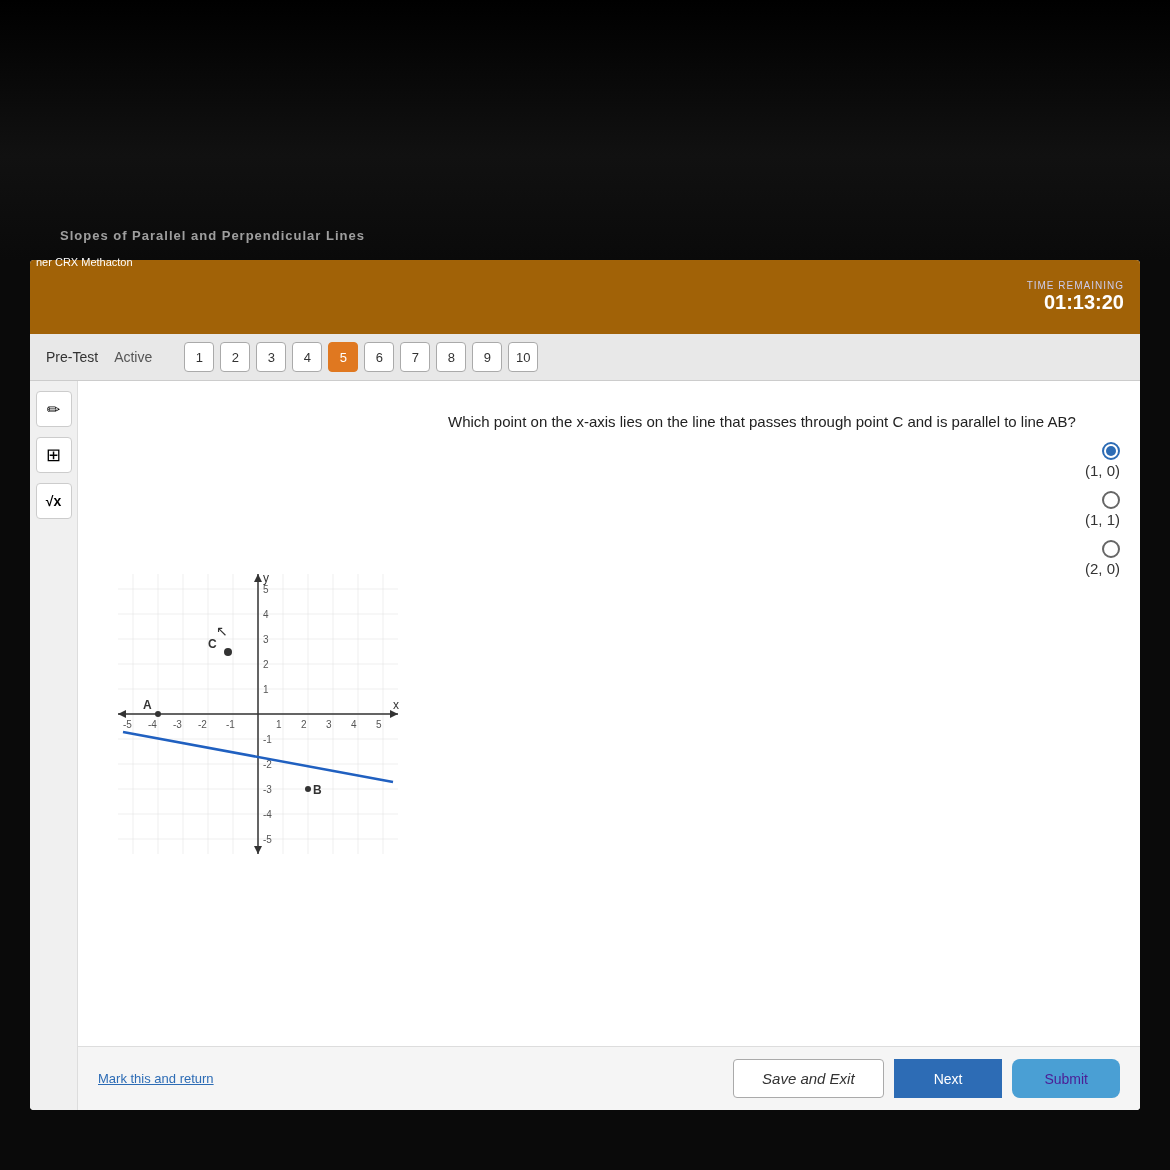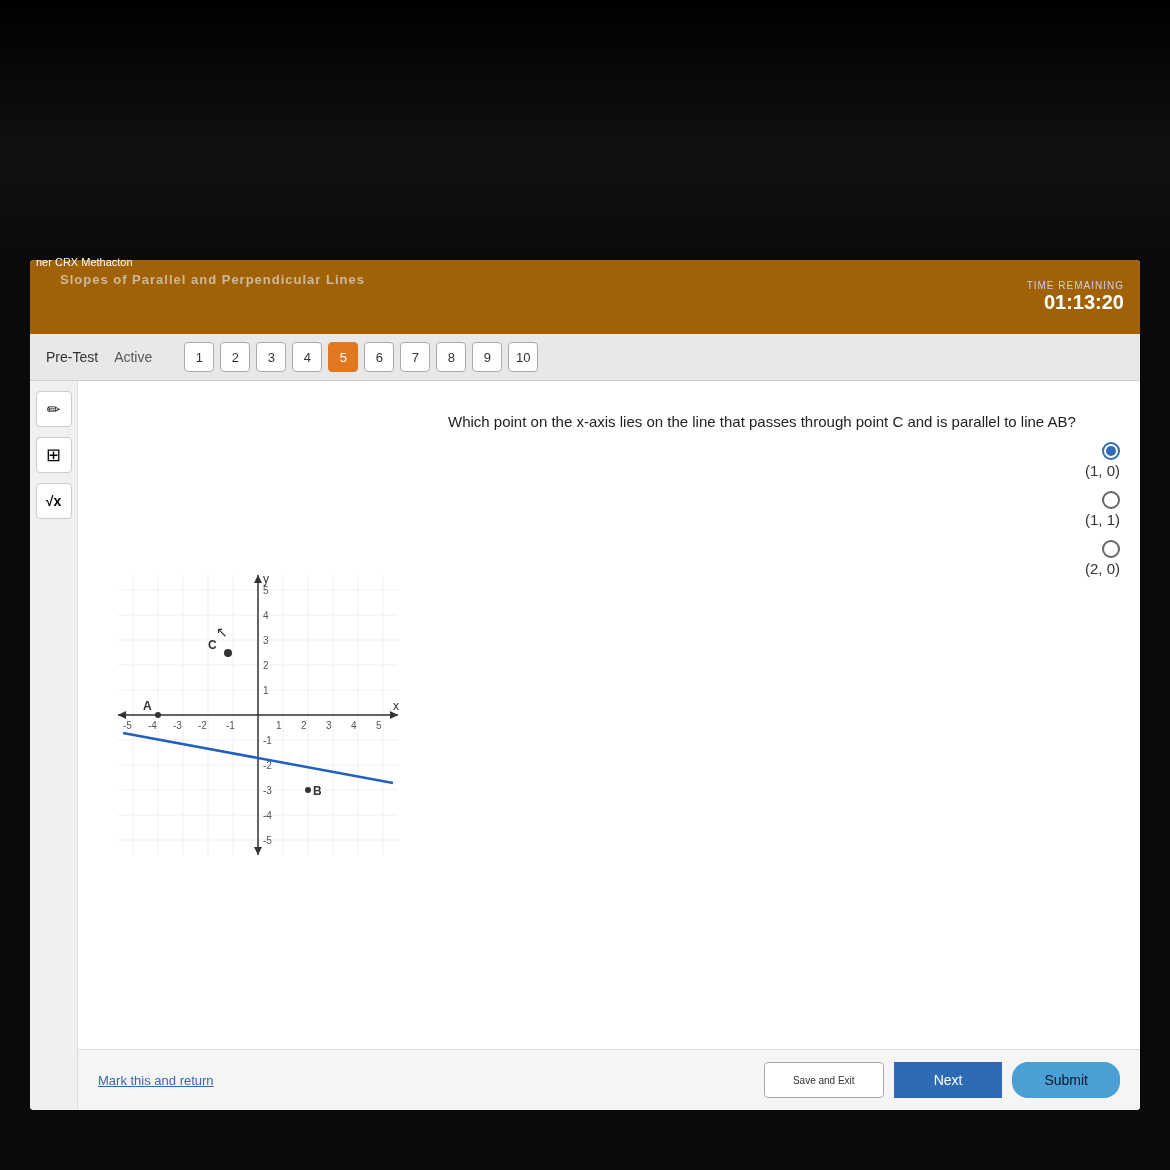--- a/index.html
+++ b/index.html
@@ -245,42 +245,43 @@
     .bottom-buttons {
       display: flex;
       gap: 10px;
     }
 
     .btn-save-exit {
       padding: 10px 28px;
       background: #fff;
       border: 1px solid #aaa;
       border-radius: 4px;
-      font-size: 10px;
+      font-size: 15px;
       color: #333;
       cursor: pointer;
+      font-style: italic;
     }
 
     .btn-next {
       padding: 10px 40px;
       background: #2d6cb5;
       border: none;
       border-radius: 0;
       font-size: 14px;
       color: #fff;
       cursor: pointer;
     }
 
     .btn-submit {
       padding: 10px 32px;
       background: #4a9fd4;
       border: none;
-      border-radius: 16px;
+      border-radius: 8px;
       font-size: 14px;
-      color: #0f172a;
+      color: #4c1d95;
       cursor: pointer;
     }
 
     
     .dark-top {
       position: absolute;
       top: 0; left: 0; right: 0;
       height: 260px;
       background: linear-gradient(to bottom, #000 0%, #111 60%, rgba(10,10,10,0.8) 100%);
       pointer-events: none;
@@ -306,21 +307,21 @@
       z-index: 10;
     }
   </style>
 </head>
 <body>
 
 <div class="screen-bg"></div>
 <div class="dark-top"></div>
 
 <div class="crx-label">ner CRX Methacton</div>
-<div class="partial-title" style="top:228px;font-size:13px;opacity:0.7;margin-top:44px;">Slopes of Parallel and Perpendicular Lines</div>
+<div class="partial-title" style="top:228px;font-size:13px;opacity:0.7;">Slopes of Parallel and Perpendicular Lines</div>
 
 <div class="app-window">
 
   <div class="top-bar">
     <div class="top-bar-title"></div>
     <div class="time-remaining-block">
       <div class="time-label">TIME REMAINING</div>
       <div class="time-value">01:13:20</div>
     </div>
   </div>

